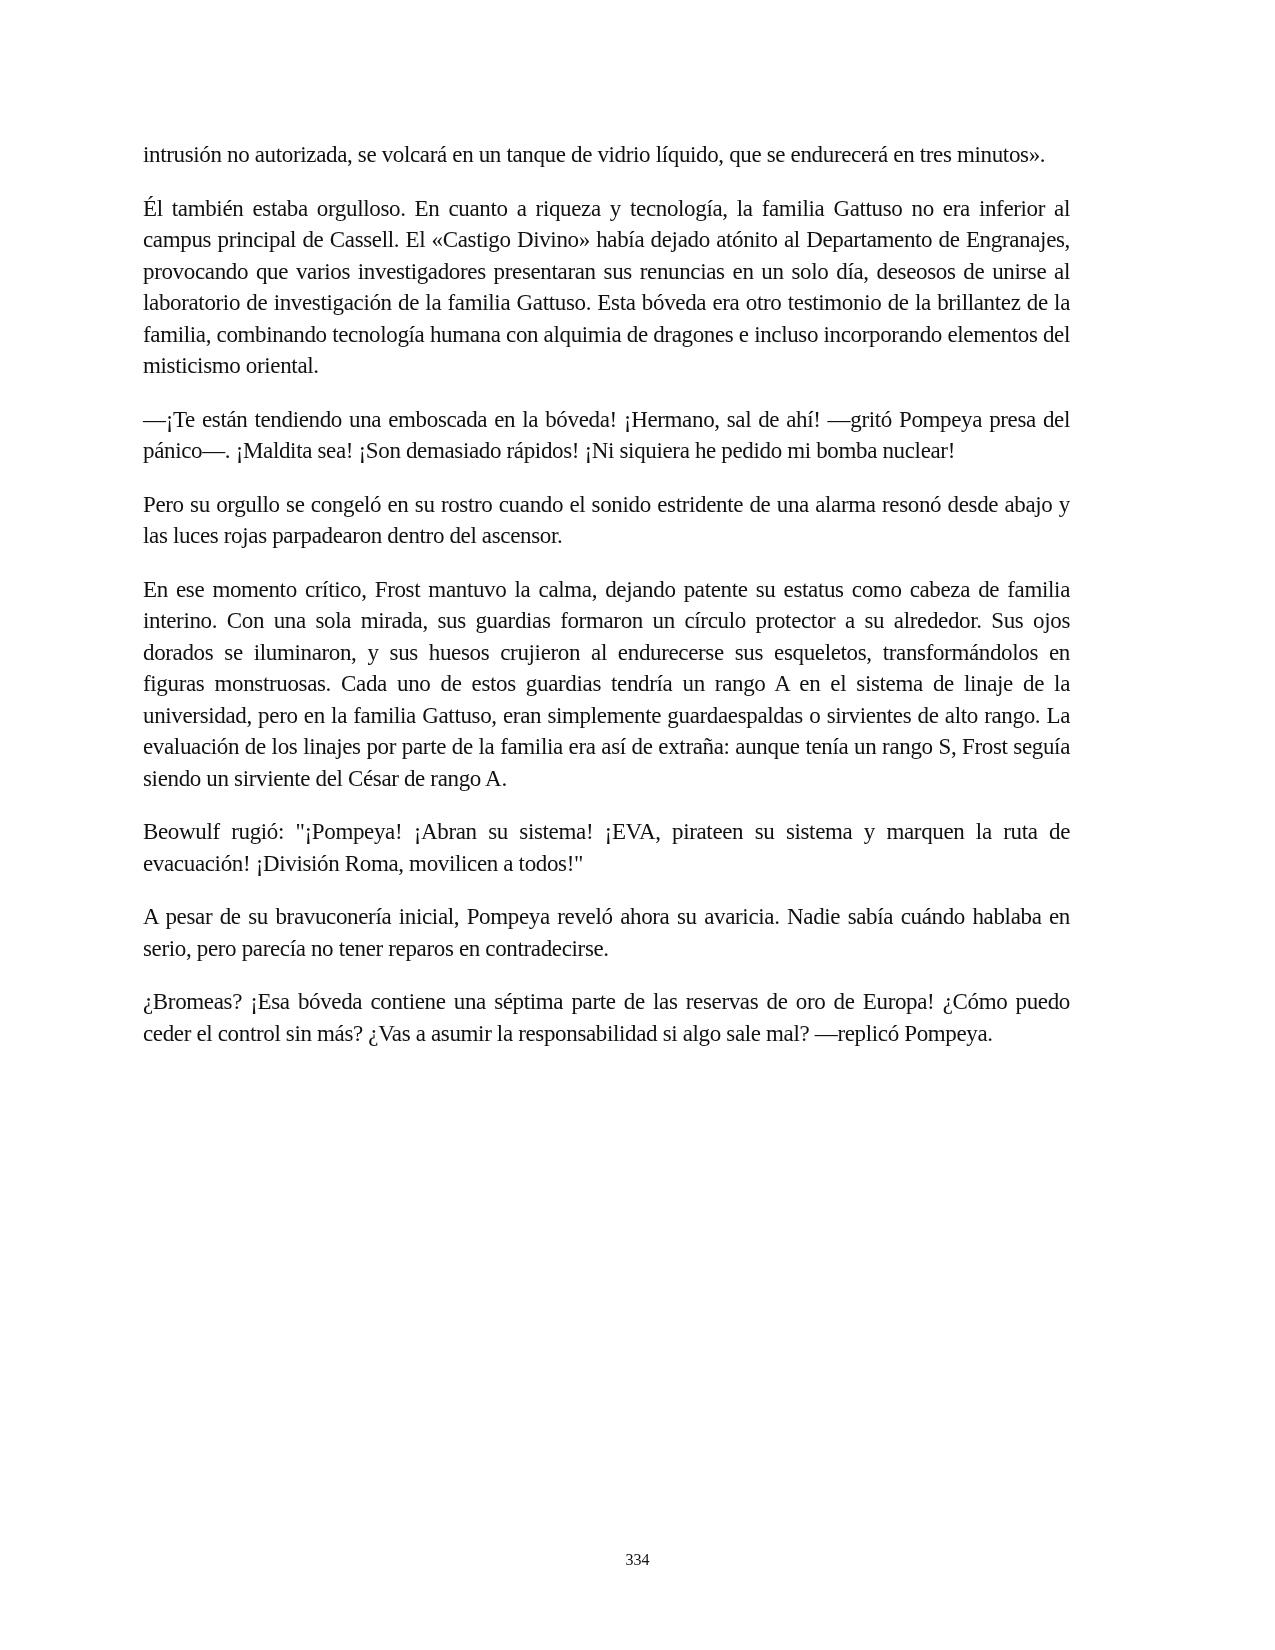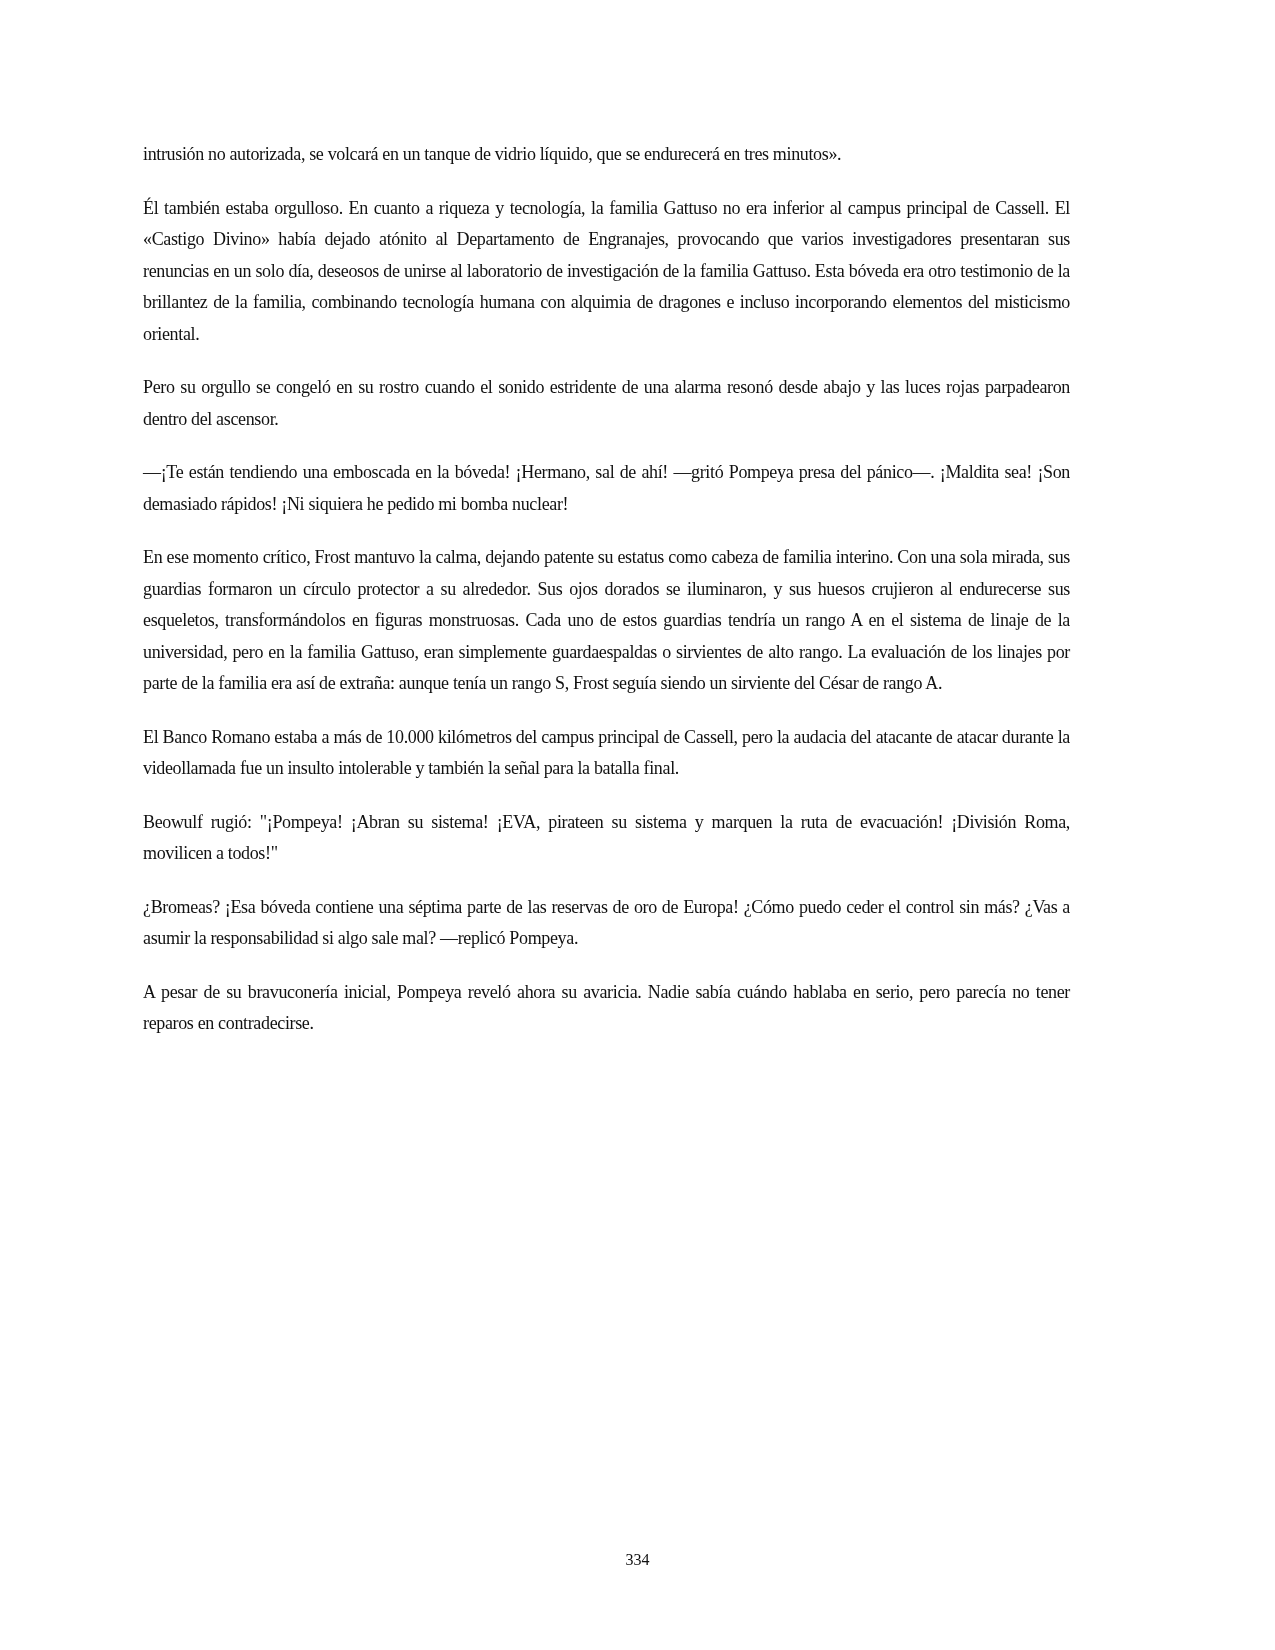--- a/index.html
+++ b/index.html
@@ -15,21 +15,21 @@
       font-family: "Liberation Serif", "DejaVu Serif", serif;
       color: #111111;
     }
     .page {
       position: absolute;
       left: 143px;
       top: 139px;
       width: 927px;
     }
     .para {
-      font-size: 18px;
+      font-size: 23px;
       line-height: 31.5px;
       text-align: justify;
       margin: 0 0 22px 0;
       letter-spacing: -0.35px;
       word-spacing: 0px;
     }
     .page-number {
       position: absolute;
       top: 1548px;
       left: 0;
@@ -38,22 +38,21 @@
       font-size: 16px;
       line-height: 24px;
     }
   </style>
 </head>
 <body>
 
 <div class="page">
   <p class="para">intrusión no autorizada, se volcará en un tanque de vidrio líquido, que se endurecerá en tres minutos».</p>
   <p class="para">Él también estaba orgulloso. En cuanto a riqueza y tecnología, la familia Gattuso no era inferior al campus principal de Cassell. El «Castigo Divino» había dejado atónito al Departamento de Engranajes, provocando que varios investigadores presentaran sus renuncias en un solo día, deseosos de unirse al laboratorio de investigación de la familia Gattuso. Esta bóveda era otro testimonio de la brillantez de la familia, combinando tecnología humana con alquimia de dragones e incluso incorporando elementos del misticismo oriental.</p>
+  <p class="para">—¡Te están tendiendo una emboscada en la bóveda! ¡Hermano, sal de ahí! —gritó Pompeya presa del pánico—. ¡Maldita sea! ¡Son demasiado rápidos! ¡Ni siquiera he pedido mi bomba nuclear!</p>
   <p class="para">Pero su orgullo se congeló en su rostro cuando el sonido estridente de una alarma resonó desde abajo y las luces rojas parpadearon dentro del ascensor.</p>
-  <p class="para">—¡Te están tendiendo una emboscada en la bóveda! ¡Hermano, sal de ahí! —gritó Pompeya presa del pánico—. ¡Maldita sea! ¡Son demasiado rápidos! ¡Ni siquiera he pedido mi bomba nuclear!</p>
   <p class="para">En ese momento crítico, Frost mantuvo la calma, dejando patente su estatus como cabeza de familia interino. Con una sola mirada, sus guardias formaron un círculo protector a su alrededor. Sus ojos dorados se iluminaron, y sus huesos crujieron al endurecerse sus esqueletos, transformándolos en figuras monstruosas. Cada uno de estos guardias tendría un rango A en el sistema de linaje de la universidad, pero en la familia Gattuso, eran simplemente guardaespaldas o sirvientes de alto rango. La evaluación de los linajes por parte de la familia era así de extraña: aunque tenía un rango S, Frost seguía siendo un sirviente del César de rango A.</p>
-  <p class="para">El Banco Romano estaba a más de 10.000 kilómetros del campus principal de Cassell, pero la audacia del atacante de atacar durante la videollamada fue un insulto intolerable y también la señal para la batalla final.</p>
   <p class="para">Beowulf rugió: "¡Pompeya! ¡Abran su sistema! ¡EVA, pirateen su sistema y marquen la ruta de evacuación! ¡División Roma, movilicen a todos!"</p>
+  <p class="para">A pesar de su bravuconería inicial, Pompeya reveló ahora su avaricia. Nadie sabía cuándo hablaba en serio, pero parecía no tener reparos en contradecirse.</p>
   <p class="para">¿Bromeas? ¡Esa bóveda contiene una séptima parte de las reservas de oro de Europa! ¿Cómo puedo ceder el control sin más? ¿Vas a asumir la responsabilidad si algo sale mal? —replicó Pompeya.</p>
-  <p class="para">A pesar de su bravuconería inicial, Pompeya reveló ahora su avaricia. Nadie sabía cuándo hablaba en serio, pero parecía no tener reparos en contradecirse.</p>
 </div>
 
 <div class="page-number">334</div>
 
 </body></html>

